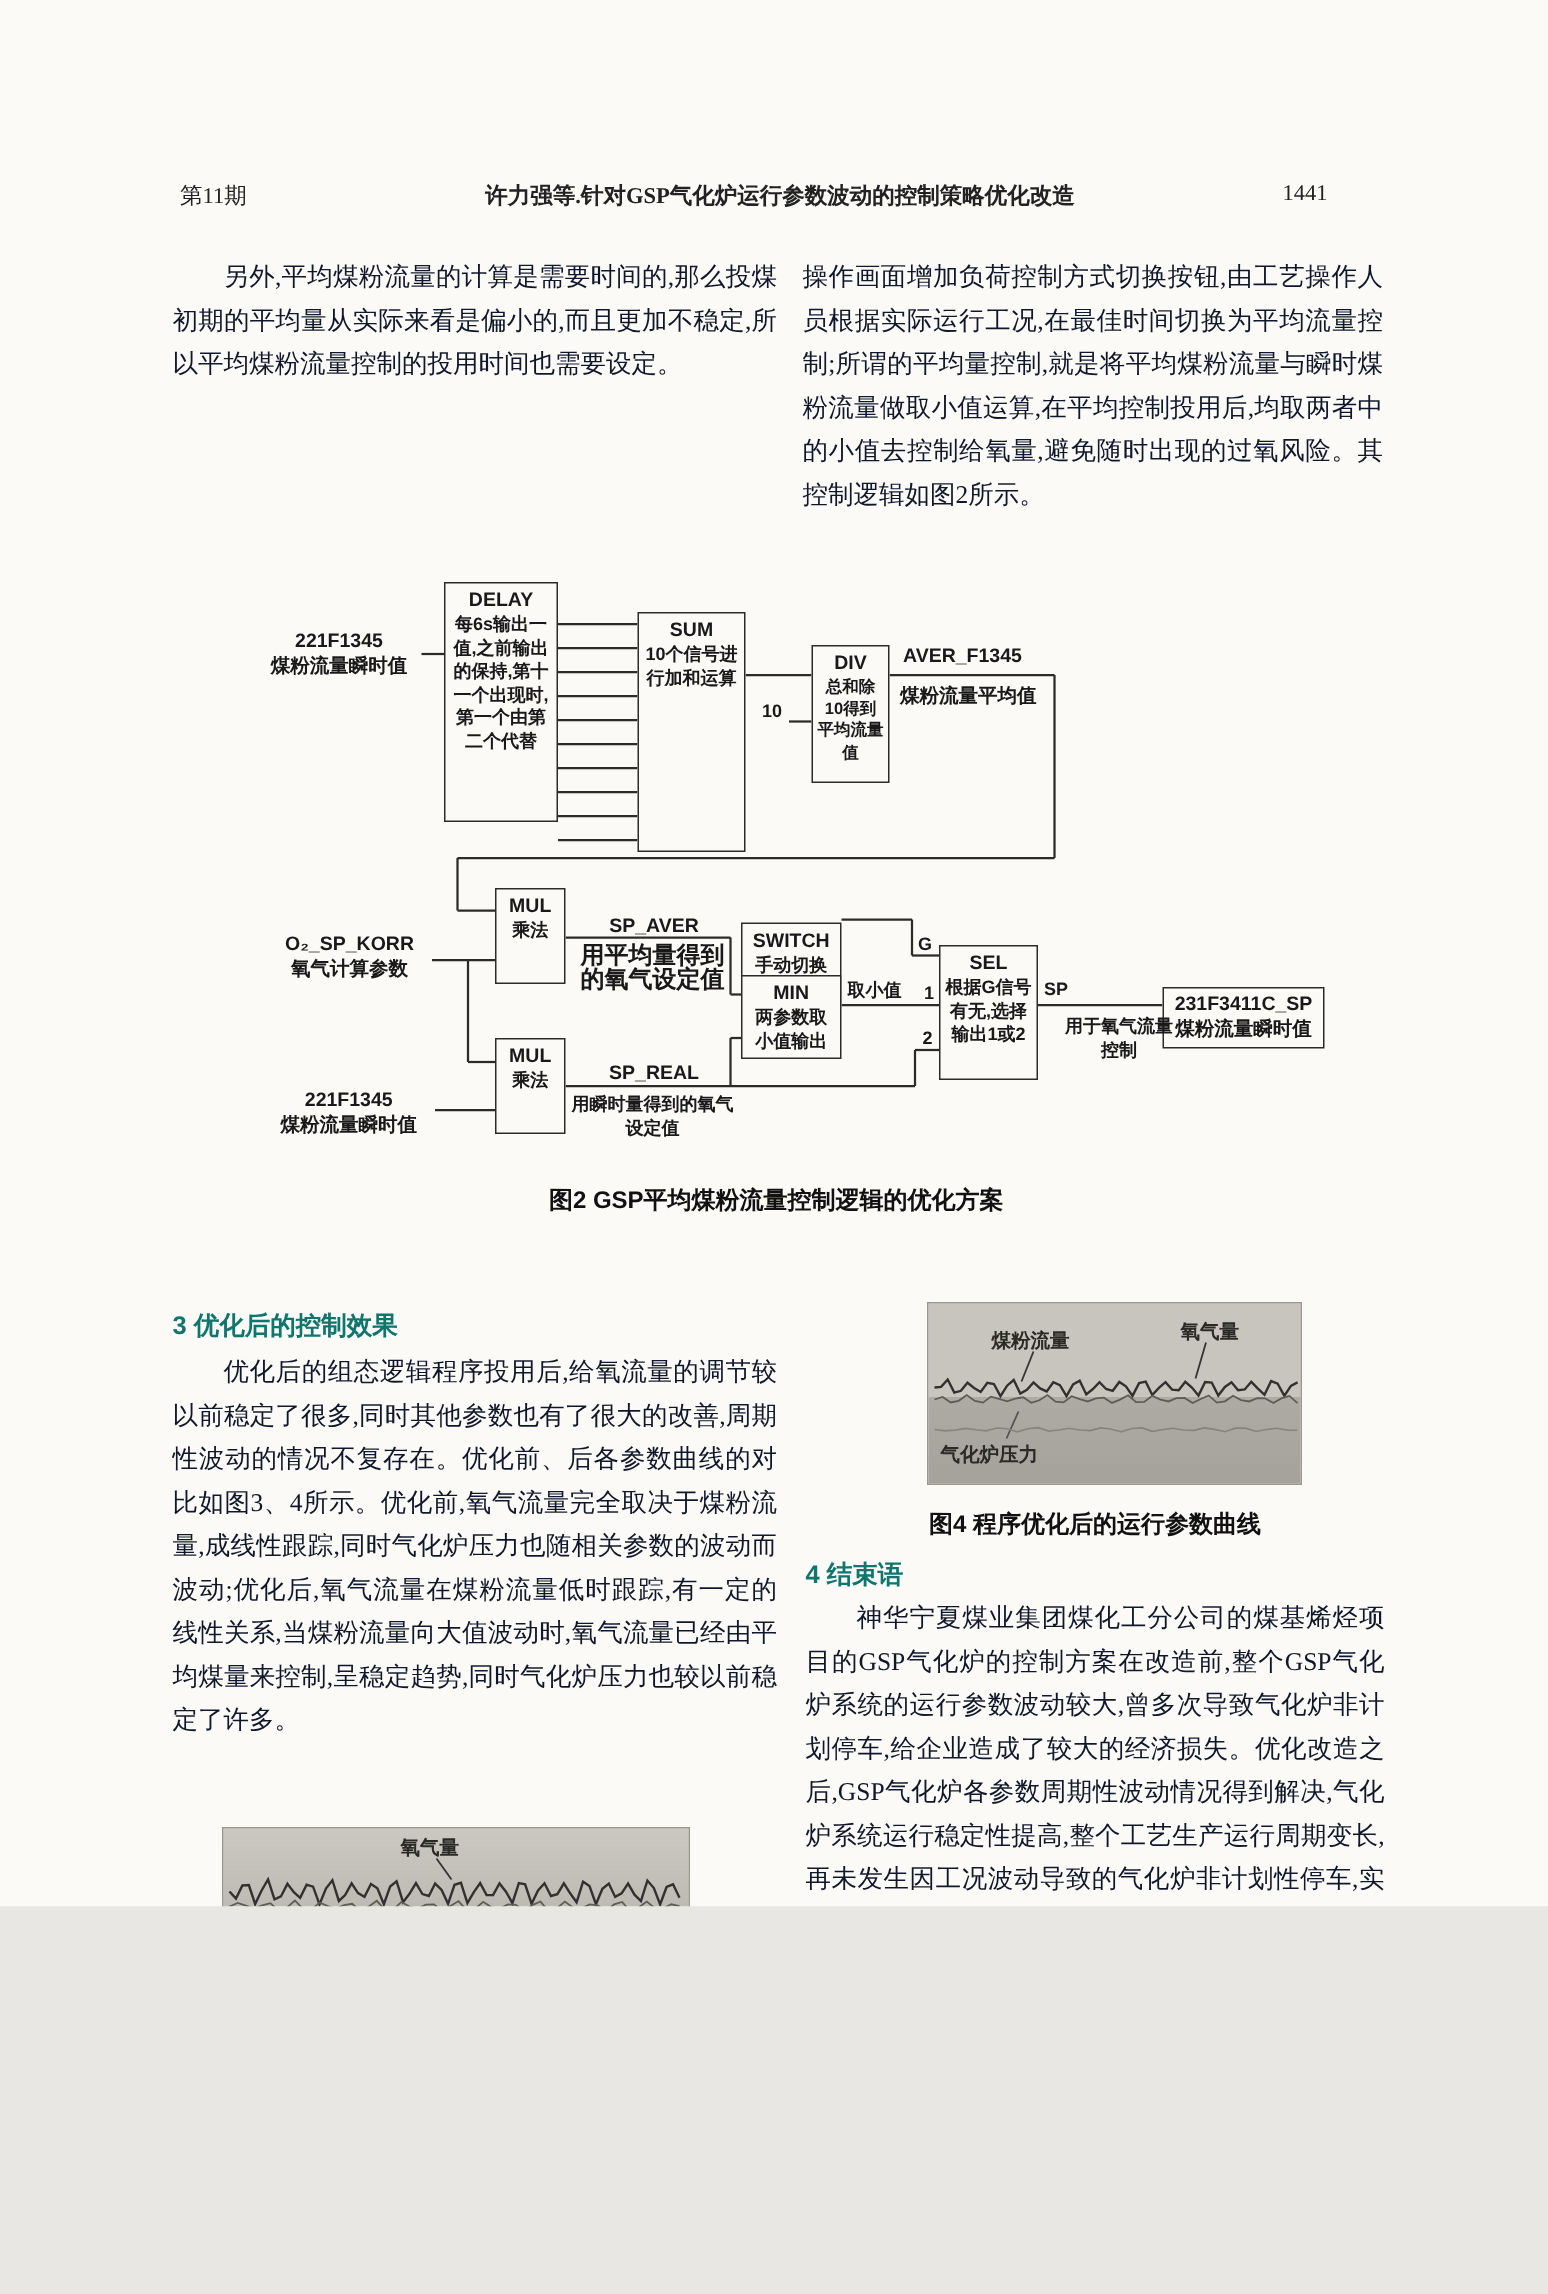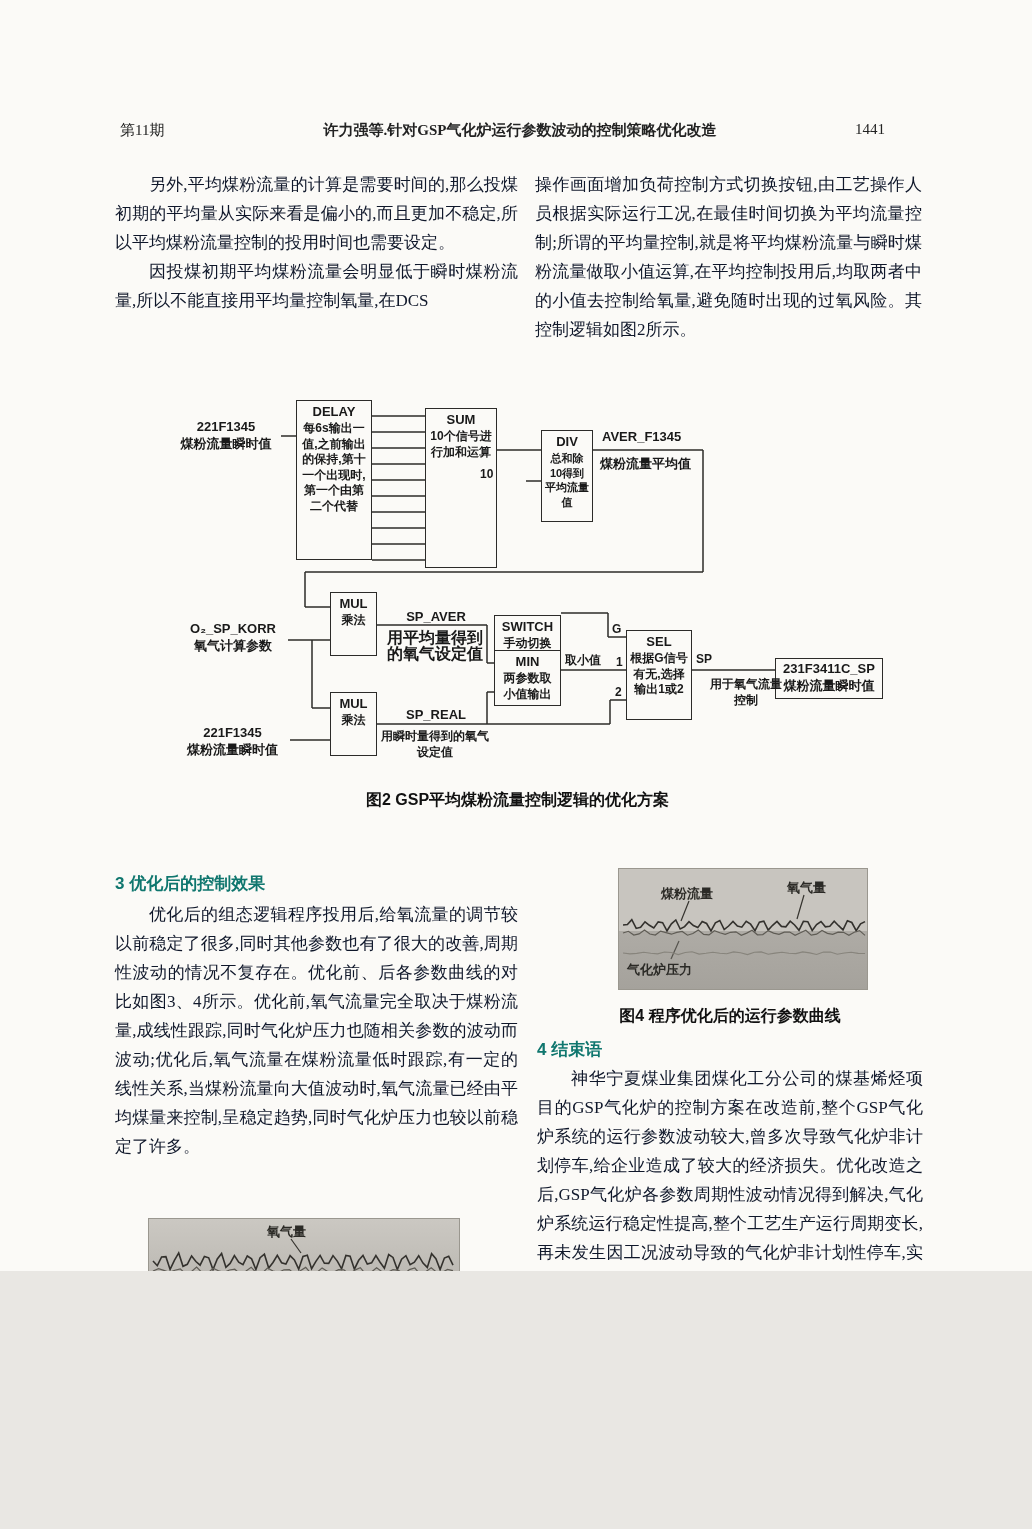--- a/index.html
+++ b/index.html
@@ -38,21 +38,20 @@
 <body>
 
 <div class="page">
 
   <div class="abs hdr" style="left:120px;top:121px;">第11期</div>
   <div class="abs hdr bold" style="left:200px;top:121px;width:640px;text-align:center;">许力强等.针对GSP气化炉运行参数波动的控制策略优化改造</div>
   <div class="abs hdr" style="left:855px;top:121px;width:65px;text-align:left;">1441</div>
 
   <div class="col" style="left:115px;top:170px;width:403px;">
     <p class="indent">另外,平均煤粉流量的计算是需要时间的,那么投煤初期的平均量从实际来看是偏小的,而且更加不稳定,所以平均煤粉流量控制的投用时间也需要设定。</p>
-    <p class="indent">因投煤初期平均煤粉流量会明显低于瞬时煤粉流量,所以不能直接用平均量控制氧量,在DCS</p>
   </div>
   <div class="col" style="left:535px;top:170px;width:387px;">
     <p>操作画面增加负荷控制方式切换按钮,由工艺操作人员根据实际运行工况,在最佳时间切换为平均流量控制;所谓的平均量控制,就是将平均煤粉流量与瞬时煤粉流量做取小值运算,在平均控制投用后,均取两者中的小值去控制给氧量,避免随时出现的过氧风险。其控制逻辑如图2所示。</p>
   </div>
 
   <svg class="wire" width="1032" height="1529">
     <g stroke="#2c2b29" stroke-width="1.5">
       <line x1="281" y1="436" x2="296" y2="436"></line>
       <line x1="372" y1="416" x2="425" y2="416"></line>
       <line x1="372" y1="432" x2="425" y2="432"></line>
@@ -89,31 +88,31 @@
       <line x1="487" y1="692" x2="494" y2="692"></line>
       <line x1="692" y1="670" x2="775" y2="670"></line>
     </g>
   </svg>
 
   <div class="dlbl" style="left:172px;top:418px;width:108px;">
     <div>221F1345</div>
     <div>煤粉流量瞬时值</div>
   </div>
 
-  <div class="box" style="left:296px;top:400px;width:76px;height:160px;">
+  <div class="box" style="left:296px;top:388px;width:76px;height:160px;">
     <div class="bt">DELAY</div>
     <div class="bb">每6s输出一值,之前输出的保持,第十一个出现时,第一个由第二个代替</div>
   </div>
 
   <div class="box" style="left:425px;top:408px;width:72px;height:160px;">
     <div class="bt">SUM</div>
     <div class="bb">10个信号进行加和运算</div>
   </div>
 
-  <div class="pin" style="left:480px;top:467px;">10</div>
+  <div class="pin" style="left:508px;top:467px;">10</div>
 
   <div class="box" style="left:541px;top:430px;width:52px;height:92px;">
     <div class="bt">DIV</div>
     <div class="bb" style="font-size:11px;line-height:14.5px;">总和除10得到平均流量值</div>
   </div>
 
   <div class="dlbl" style="left:602px;top:428px;width:110px;text-align:left;">AVER_F1345</div>
   <div class="dlbl" style="left:600px;top:455px;width:110px;text-align:left;">煤粉流量平均值</div>
 
   <div class="box" style="left:330px;top:592px;width:47px;height:64px;">

